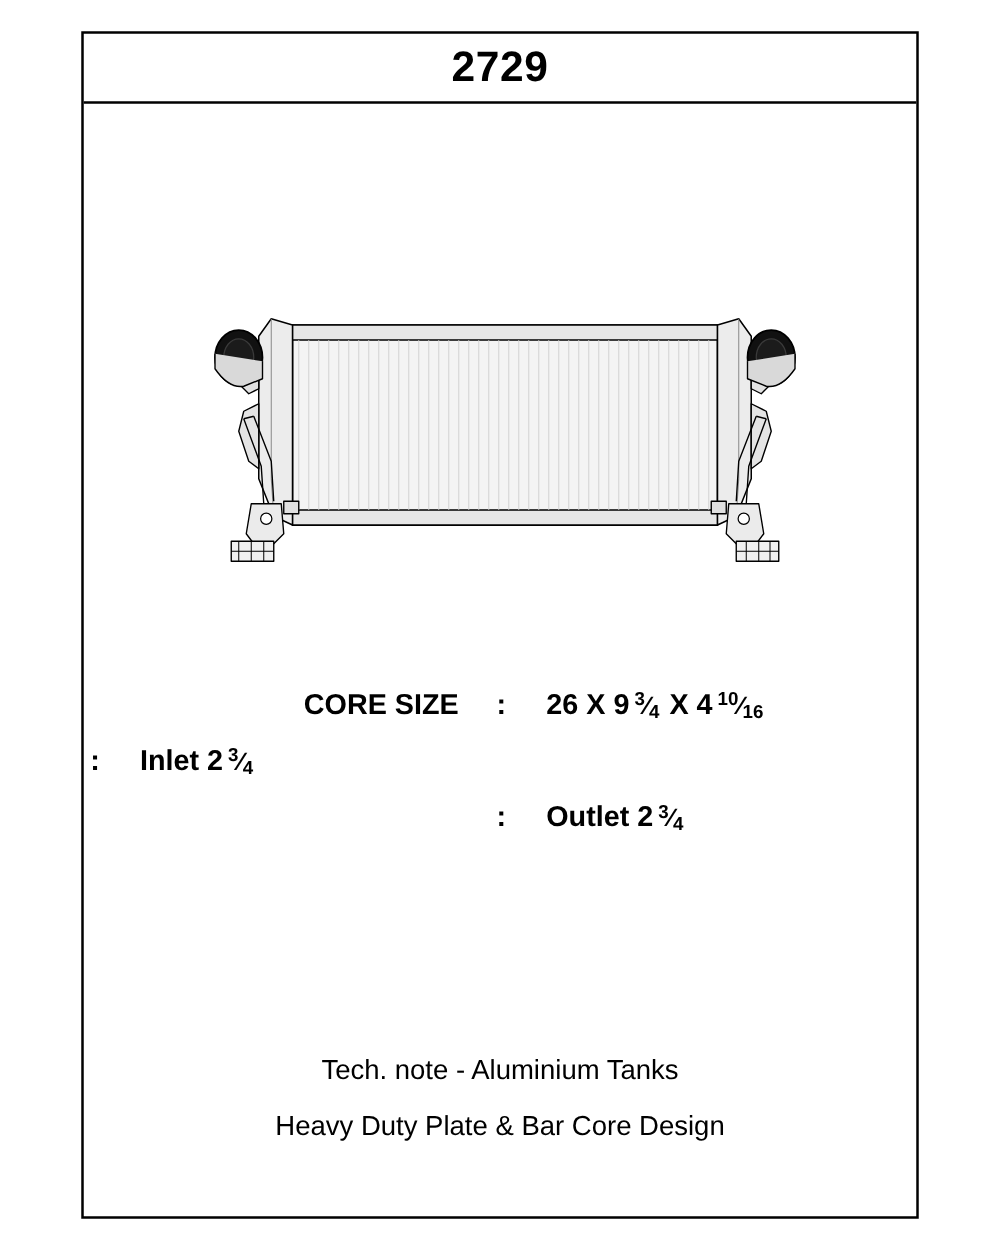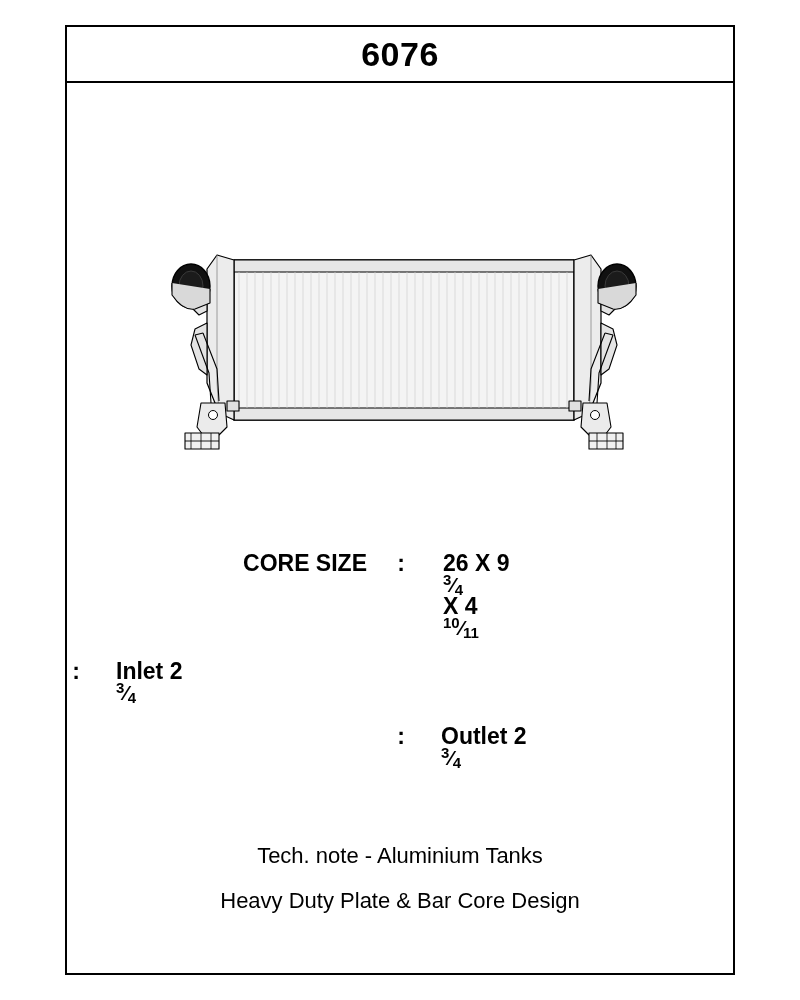--- a/index.html
+++ b/index.html
@@ -69,21 +69,20 @@
   }
   .spec-colon {
     width: 18px;
     text-align: center;
   }
   .spec-value {
     padding-left: 12px;
     white-space: nowrap;
     display: flex;
     align-items: baseline;
-    flex-direction: column;
   }
   .frac {
     display: inline-flex;
     align-items: baseline;
     font-size: 23px;
     margin-left: 4px;
     margin-right: 2px;
   }
   .frac .num {
     font-size: 15px;
@@ -113,21 +112,21 @@
     line-height: 1.45;
     margin-top: 13px;
   }
 </style>
 </head>
 <body>
 
 <div class="sheet">
 
   <div class="title-bar">
-    <div class="title-text">6076</div>
+    <div class="title-text">2729</div>
   </div>
 
   <div class="drawing-area">
     <svg width="666" height="470" viewBox="0 0 666 470">
       <g fill="none" stroke="#000000" stroke-width="1.1" stroke-linejoin="round">
 
         <rect x="167" y="177" width="340" height="160" fill="#f4f4f4" stroke="#000000" stroke-width="1.4"></rect>
 
         <rect x="167" y="177" width="340" height="12" fill="#e6e6e6"></rect>
         <rect x="167" y="325" width="340" height="12" fill="#e6e6e6"></rect>
@@ -233,21 +232,21 @@
         <span>26 X 9</span>
         <span class="frac">
           <span class="num">3</span>
           <span class="bar">⁄</span>
           <span class="den">4</span>
         </span>
         <span style="margin-left:6px;">X 4</span>
         <span class="frac">
           <span class="num">10</span>
           <span class="bar">⁄</span>
-          <span class="den">11</span>
+          <span class="den">16</span>
         </span>
       </div>
     </div>
 
     <div class="spec-row">
       <div class="spec-colon">:</div>
       <div class="spec-value">
         <span>Inlet  2</span>
         <span class="frac">
           <span class="num">3</span>

